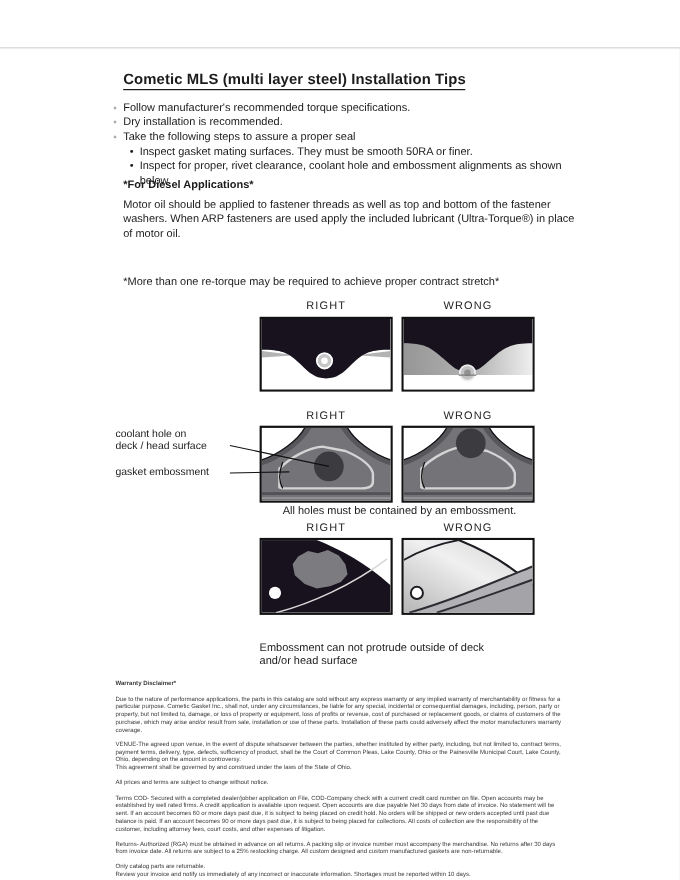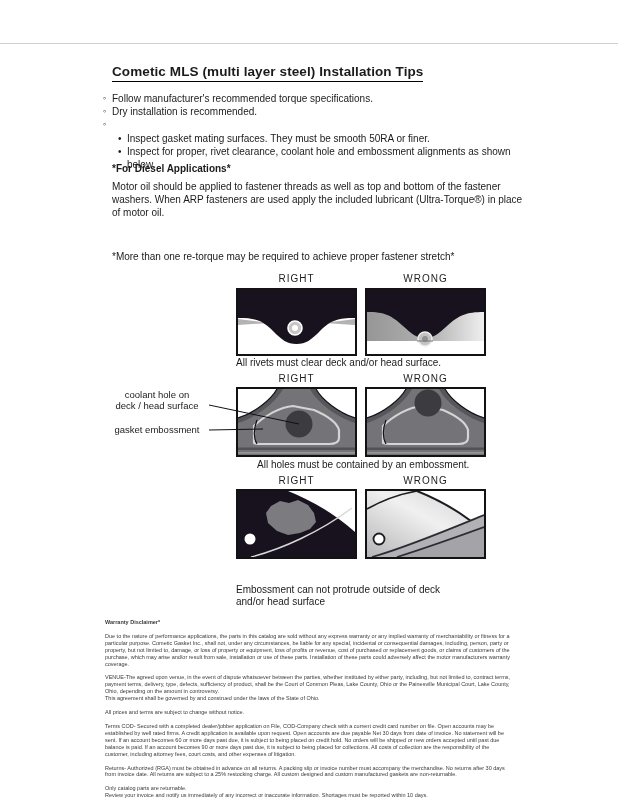--- a/index.html
+++ b/index.html
@@ -22,21 +22,21 @@
   .p1{top:136px;} .p2{top:164px;} .p3{top:206px;}
   .panel-label{
     position:absolute;width:121px;text-align:center;font-size:10px;letter-spacing:1px;color:#1d1d1d;
   }
   .panel{
     position:absolute;width:121px;box-sizing:border-box;border:2px solid #121212;background:#fff;z-index:1;
   }
   .panel svg{display:block;width:100%;height:100%;}
   .h68{height:68px;} .h70{height:70px;}
   .caption{position:absolute;font-size:10px;line-height:12px;color:#1b1b1b;}
-  .ann{position:absolute;left:105px;width:104px;text-align:center;font-size:9.5px;line-height:11px;color:#1b1b1b;}
+  .ann{position:absolute;left:105px;width:104px;text-align:left;font-size:9.5px;line-height:11px;color:#1b1b1b;}
   .leader-overlay{position:absolute;left:105px;top:330px;width:230px;height:100px;z-index:2;pointer-events:none;}
   .disclaimer{position:absolute;left:105px;top:575px;width:409px;font-size:5.5px;line-height:6.9px;color:#3a3a3a;}
   .disclaimer .dh{font-weight:bold;margin:0 0 7px 0;}
   .disclaimer p{margin:0 0 7px 0;}
   .disclaimer p.tight{margin:0;}
   .page-code{position:absolute;left:388px;top:778px;font-size:13px;letter-spacing:0.4px;color:#737373;}
 </style>
 </head>
 <body>
 
@@ -48,34 +48,35 @@
     <div class="b-item">
       <span class="glyph">◦</span>
       <span>Follow manufacturer's recommended torque specifications.</span>
     </div>
     <div class="b-item">
       <span class="glyph">◦</span>
       <span>Dry installation is recommended.</span>
     </div>
     <div class="b-item">
       <span class="glyph">◦</span>
+      <span>Take the following steps to assure a proper seal</span>
     </div>
     <div class="b-item sub">
       <span class="glyph">•</span>
       <span>Inspect gasket mating surfaces.  They must be smooth 50RA or finer.</span>
     </div>
     <div class="b-item sub">
       <span class="glyph">•</span>
       <span>Inspect for proper, rivet clearance, coolant hole and embossment alignments as shown below.</span>
     </div>
   </div>
 
   <div class="sec-head">*For Diesel Applications*</div>
   <div class="para p1">Motor oil should be applied to fastener threads as well as top and bottom of the fastener washers. When ARP fasteners are used apply the included lubricant (Ultra-Torque®) in place of motor oil.</div>
-  <div class="para p3">*More than one re-torque may be required to achieve proper fastener stretch*</div>
+  <div class="para p3">*More than one re-torque may be required to achieve proper contract stretch*</div>
 
   <div class="panel-label" style="left:236px;top:229px">RIGHT</div>
   <div class="panel-label" style="left:365px;top:229px">WRONG</div>
 
   <div class="panel h68" style="left:236px;top:244px">
     <svg viewBox="0 0 117 64" preserveAspectRatio="none">
       <rect x="0" y="0" width="117" height="64" fill="#ffffff"></rect>
       <path d="M0,29 L31,33 L0,35 Z" fill="#b3b3b3"></path>
       <path d="M117,29 L86,33 L117,35 Z" fill="#b3b3b3"></path>
       <path d="M0,0 H117 V28 C100,28 93,30 82,41 C73,50 68,54 58.5,54 C49,54 44,50 35,41 C24,30 17,28 0,28 Z" fill="#17121d"></path>
@@ -96,21 +97,20 @@
       <rect x="0" y="0" width="117" height="64" fill="#ffffff"></rect>
       <rect x="0" y="22" width="117" height="29" fill="url(#g-deck)"></rect>
       <path d="M0,0 H117 V22 C99,22 92,25 80,36 C71,44 67,48 58,48 C49,48 45,44 36,36 C24,25 18,22 0,22 Z" fill="#17121d"></path>
       <rect x="0" y="51" width="117" height="13" fill="#ffffff"></rect>
       <circle cx="58" cy="49" r="7" fill="#c2c2c2" stroke="#ececec" stroke-width="1.6"></circle>
       <circle cx="58" cy="49" r="3" fill="#919191"></circle>
       <line x1="50" y1="51" x2="66" y2="51" stroke="#7a7a7a" stroke-width="1"></line>
     </svg>
   </div>
 
-  <div class="caption" style="left:236px;top:313px">All rivets must clear deck and/or head surface.</div>
 
   <div class="panel-label" style="left:236px;top:329px">RIGHT</div>
   <div class="panel-label" style="left:365px;top:329px">WRONG</div>
 
   <div class="ann" style="top:345px">
     <span style="display:block">coolant hole on</span>
     <span style="display:block">deck / head surface</span>
   </div>
   <div class="ann" style="top:380px">gasket embossment</div>
 

